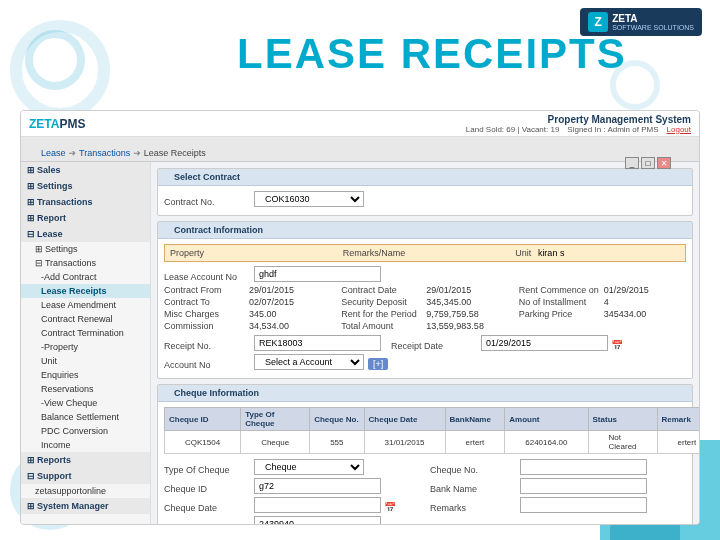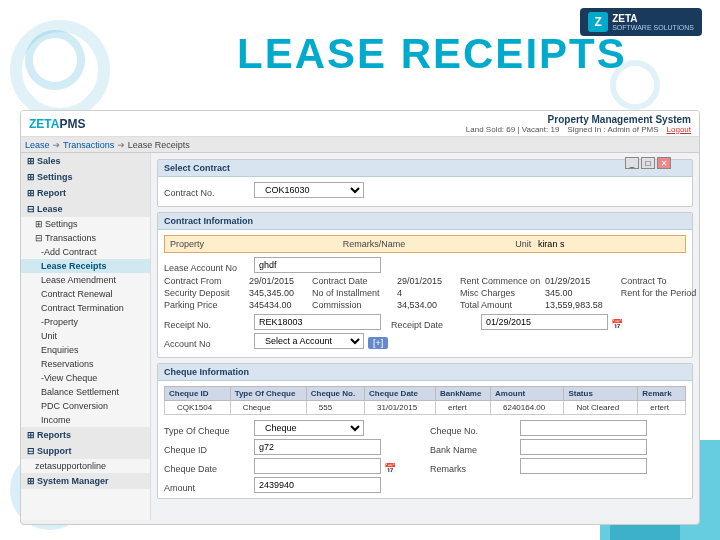--- a/index.html
+++ b/index.html
@@ -51,27 +51,27 @@
     }
     .header-right .pms-title {
       font-weight: bold;
       color: #1a3a5c;
       font-size: 10px;
     }
 
     
     .breadcrumb-bar {
       background: #e8e8e8;
-      padding: 3px 4px;
+      padding: 3px 20px;
       font-size: 9px;
       color: #444;
       border-bottom: 1px solid #cccccc;
-      height: 16px;
-      display: flex;
-      align-items: flex-start;
+      height: 25px;
+      display: flex;
+      align-items: flex-end;
     }
     .breadcrumb-arrow { margin: 0 3px; color: #888; }
 
     
     .main-layout {
       display: flex;
       height: calc(100% - 46px);
     }
 
     
@@ -114,21 +114,21 @@
 
     
     .panel {
       background: #ffffff;
       border: 1px solid #cccccc;
       margin-bottom: 5px;
       border-radius: 2px;
     }
     .panel-header {
       background: #d8e4f0;
-      padding: 3px 6px;
+      padding: 3px 16px;
       font-size: 9px;
       font-weight: bold;
       color: #1a3a5c;
       border-bottom: 1px solid #bbccdd;
     }
     .panel-body {
       padding: 5px 6px;
     }
 
     
@@ -156,22 +156,22 @@
       background: #fff;
       padding: 1px 6px;
       font-size: 9px;
       height: 16px;
       min-width: 110px;
     }
 
     
     .form-grid {
       display: grid;
-      grid-template-columns: 1fr 1fr 1fr 1fr;
-      gap: 2px 18px;
+      grid-template-columns: 1fr 1fr 1fr;
+      gap: 2px 10px;
       font-size: 9px;
     }
     .form-cell {
       display: flex;
       align-items: center;
     }
     .form-cell .lbl {
       min-width: 85px;
       color: #444;
       font-size: 9px;
@@ -190,21 +190,21 @@
     .data-table th {
       background: #d0d8e8;
       border: 1px solid #bbbbbb;
       padding: 2px 4px;
       text-align: left;
       color: #1a3a5c;
       font-size: 8px;
     }
     .data-table td {
       border: 1px solid #cccccc;
-      padding: 2px 12px;
+      padding: 2px 20px;
       background: #ffffff;
       font-size: 8px;
       color: #333;
     }
     .data-table tr:nth-child(even) td { background: #f8f8f8; }
 
     
     .cheque-form {
       display: grid;
       grid-template-columns: 1fr 1fr;
@@ -270,20 +270,21 @@
     <span style="color:#0055aa; cursor:pointer;">Transactions</span>
     <span class="breadcrumb-arrow">➜</span>
     <span style="color:#444;">Lease Receipts</span>
   </div>
 
   <div class="main-layout">
 
     <div class="sidebar">
       <div class="sidebar-item section-header">⊞ Sales</div>
       <div class="sidebar-item section-header">⊞ Settings</div>
+      <div class="sidebar-item section-header">⊞ Transactions</div>
       <div class="sidebar-item section-header">⊞ Report</div>
       <div class="sidebar-item section-header">⊟ Lease</div>
       <div class="sidebar-item sub">⊞ Settings</div>
       <div class="sidebar-item sub">⊟ Transactions</div>
       <div class="sidebar-item sub2">-Add Contract</div>
       <div class="sidebar-item sub2 active">Lease Receipts</div>
       <div class="sidebar-item sub2">Lease Amendment</div>
       <div class="sidebar-item sub2">Contract Renewal</div>
       <div class="sidebar-item sub2">Contract Termination</div>
       <div class="sidebar-item sub2">-Property</div>

